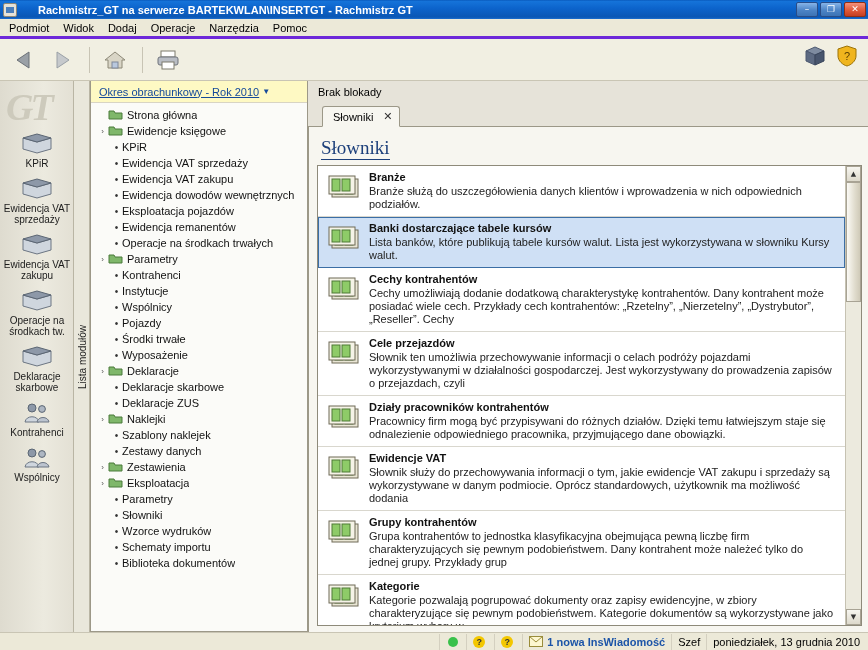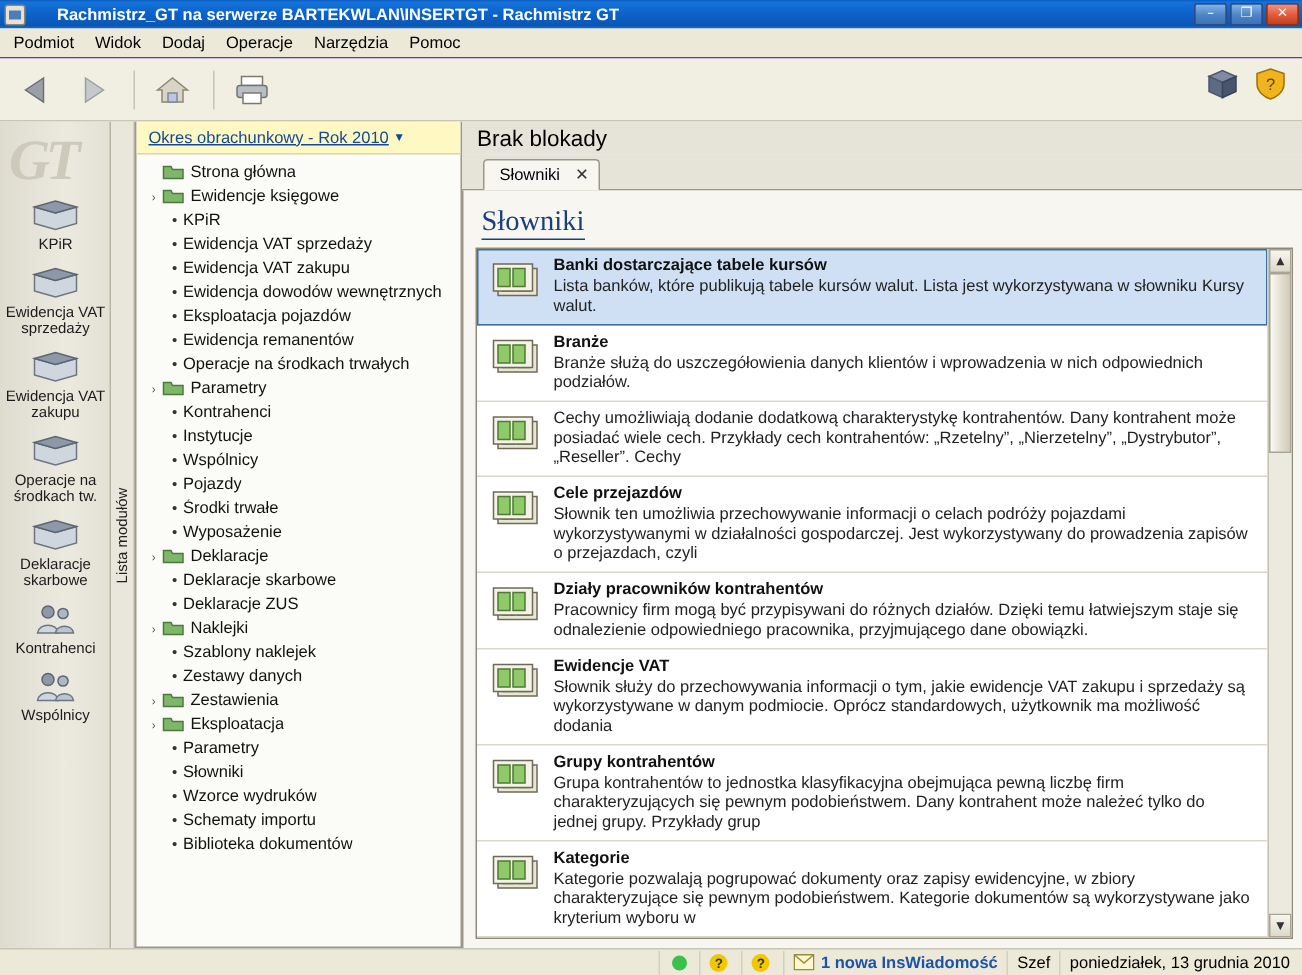--- a/index.html
+++ b/index.html
@@ -68,21 +68,21 @@
     background: linear-gradient(to bottom, #f4917c, #e05a3a 55%, #c33f22);
     border-color: #8f2f16;
     width: 22px;
   }
   .tb-btn span { line-height: 1; font-family: "DejaVu Sans", sans-serif; font-size: 9px;}
 
   
   .menubar {
     height: 20px;
     background: #ece9d8;
-    border-bottom: 1px solid #6d28d9;
+    border-bottom: 3px solid #6d28d9;
     display: flex; align-items: center;
     padding-left: 2px;
     flex: none;
   }
   .menubar .mi {
     padding: 2px 7px;
     font-size: 11px;
     color: #000;
   }
 
@@ -242,21 +242,21 @@
     flex: 1;
     background: #f3f1e8;
     display: flex; flex-direction: column;
     overflow: hidden;
     position: relative;
   }
   .toprow {
     height: 22px;
     display: flex; align-items: center;
     padding-left: 10px;
-    font-size: 15px;
+    font-size: 11px;
     color: #000;
     background: #e6e3d9;
     flex: none;
   }
   .tabstrip {
     height: 24px;
     background: #e6e3d9;
     display: flex; align-items: flex-end;
     padding-left: 14px;
     flex: none;
@@ -689,20 +689,37 @@
         </div>
       </div>
 
       <div class="docpane">
         <div class="pagetitle">
           <span class="und">Słowniki</span>
         </div>
 
         <div class="listwrap">
           <div class="listinner">
+
+            <div class="lrow">
+              <div class="licon">
+                <svg width="36" height="30" viewBox="0 0 36 30">
+                  <rect x="4" y="6" width="26" height="18" fill="#e9e6d5" stroke="#6f6a57"></rect>
+                  <rect x="7" y="9" width="8" height="12" fill="#7fbf5a" stroke="#4e7a36"></rect>
+                  <rect x="17" y="9" width="8" height="12" fill="#7fbf5a" stroke="#4e7a36"></rect>
+                  <rect x="1" y="3" width="26" height="18" fill="#f5f3e7" stroke="#6f6a57"></rect>
+                  <rect x="4" y="6" width="8" height="12" fill="#8ecb68" stroke="#4e7a36"></rect>
+                  <rect x="14" y="6" width="8" height="12" fill="#8ecb68" stroke="#4e7a36"></rect>
+                </svg>
+              </div>
+              <div class="ltext">
+                <div class="ltitle">Branże</div>
+                <div class="ldesc">Branże służą do uszczegółowienia danych klientów i wprowadzenia w nich odpowiednich podziałów.</div>
+              </div>
+            </div>
 
             <div class="lrow sel">
               <div class="licon">
                 <svg width="36" height="30" viewBox="0 0 36 30">
                   <rect x="4" y="6" width="26" height="18" fill="#e9e6d5" stroke="#6f6a57"></rect>
                   <rect x="7" y="9" width="8" height="12" fill="#7fbf5a" stroke="#4e7a36"></rect>
                   <rect x="17" y="9" width="8" height="12" fill="#7fbf5a" stroke="#4e7a36"></rect>
                   <rect x="1" y="3" width="26" height="18" fill="#f5f3e7" stroke="#6f6a57"></rect>
                   <rect x="4" y="6" width="8" height="12" fill="#8ecb68" stroke="#4e7a36"></rect>
                   <rect x="14" y="6" width="8" height="12" fill="#8ecb68" stroke="#4e7a36"></rect>
@@ -719,121 +736,105 @@
                 <svg width="36" height="30" viewBox="0 0 36 30">
                   <rect x="4" y="6" width="26" height="18" fill="#e9e6d5" stroke="#6f6a57"></rect>
                   <rect x="7" y="9" width="8" height="12" fill="#7fbf5a" stroke="#4e7a36"></rect>
                   <rect x="17" y="9" width="8" height="12" fill="#7fbf5a" stroke="#4e7a36"></rect>
                   <rect x="1" y="3" width="26" height="18" fill="#f5f3e7" stroke="#6f6a57"></rect>
                   <rect x="4" y="6" width="8" height="12" fill="#8ecb68" stroke="#4e7a36"></rect>
                   <rect x="14" y="6" width="8" height="12" fill="#8ecb68" stroke="#4e7a36"></rect>
                 </svg>
               </div>
               <div class="ltext">
-                <div class="ltitle">Branże</div>
-                <div class="ldesc">Branże służą do uszczegółowienia danych klientów i wprowadzenia w nich odpowiednich podziałów.</div>
+                <div class="ltitle">Cechy kontrahentów</div>
+                <div class="ldesc">Cechy umożliwiają dodanie dodatkową charakterystykę kontrahentów. Dany kontrahent może posiadać wiele cech. Przykłady cech kontrahentów: „Rzetelny”, „Nierzetelny”, „Dystrybutor”, „Reseller”. Cechy</div>
               </div>
             </div>
 
             <div class="lrow">
               <div class="licon">
                 <svg width="36" height="30" viewBox="0 0 36 30">
                   <rect x="4" y="6" width="26" height="18" fill="#e9e6d5" stroke="#6f6a57"></rect>
                   <rect x="7" y="9" width="8" height="12" fill="#7fbf5a" stroke="#4e7a36"></rect>
                   <rect x="17" y="9" width="8" height="12" fill="#7fbf5a" stroke="#4e7a36"></rect>
                   <rect x="1" y="3" width="26" height="18" fill="#f5f3e7" stroke="#6f6a57"></rect>
                   <rect x="4" y="6" width="8" height="12" fill="#8ecb68" stroke="#4e7a36"></rect>
                   <rect x="14" y="6" width="8" height="12" fill="#8ecb68" stroke="#4e7a36"></rect>
                 </svg>
               </div>
               <div class="ltext">
-                <div class="ldesc">Cechy umożliwiają dodanie dodatkową charakterystykę kontrahentów. Dany kontrahent może posiadać wiele cech. Przykłady cech kontrahentów: „Rzetelny”, „Nierzetelny”, „Dystrybutor”, „Reseller”. Cechy</div>
+                <div class="ltitle">Cele przejazdów</div>
+                <div class="ldesc">Słownik ten umożliwia przechowywanie informacji o celach podróży pojazdami wykorzystywanymi w działalności gospodarczej. Jest wykorzystywany do prowadzenia zapisów o przejazdach, czyli</div>
               </div>
             </div>
 
             <div class="lrow">
               <div class="licon">
                 <svg width="36" height="30" viewBox="0 0 36 30">
                   <rect x="4" y="6" width="26" height="18" fill="#e9e6d5" stroke="#6f6a57"></rect>
                   <rect x="7" y="9" width="8" height="12" fill="#7fbf5a" stroke="#4e7a36"></rect>
                   <rect x="17" y="9" width="8" height="12" fill="#7fbf5a" stroke="#4e7a36"></rect>
                   <rect x="1" y="3" width="26" height="18" fill="#f5f3e7" stroke="#6f6a57"></rect>
                   <rect x="4" y="6" width="8" height="12" fill="#8ecb68" stroke="#4e7a36"></rect>
                   <rect x="14" y="6" width="8" height="12" fill="#8ecb68" stroke="#4e7a36"></rect>
                 </svg>
               </div>
               <div class="ltext">
-                <div class="ltitle">Cele przejazdów</div>
-                <div class="ldesc">Słownik ten umożliwia przechowywanie informacji o celach podróży pojazdami wykorzystywanymi w działalności gospodarczej. Jest wykorzystywany do prowadzenia zapisów o przejazdach, czyli</div>
+                <div class="ltitle">Działy pracowników kontrahentów</div>
+                <div class="ldesc">Pracownicy firm mogą być przypisywani do różnych działów. Dzięki temu łatwiejszym staje się odnalezienie odpowiedniego pracownika, przyjmującego dane obowiązki.</div>
               </div>
             </div>
 
             <div class="lrow">
               <div class="licon">
                 <svg width="36" height="30" viewBox="0 0 36 30">
                   <rect x="4" y="6" width="26" height="18" fill="#e9e6d5" stroke="#6f6a57"></rect>
                   <rect x="7" y="9" width="8" height="12" fill="#7fbf5a" stroke="#4e7a36"></rect>
                   <rect x="17" y="9" width="8" height="12" fill="#7fbf5a" stroke="#4e7a36"></rect>
                   <rect x="1" y="3" width="26" height="18" fill="#f5f3e7" stroke="#6f6a57"></rect>
                   <rect x="4" y="6" width="8" height="12" fill="#8ecb68" stroke="#4e7a36"></rect>
                   <rect x="14" y="6" width="8" height="12" fill="#8ecb68" stroke="#4e7a36"></rect>
                 </svg>
               </div>
               <div class="ltext">
-                <div class="ltitle">Działy pracowników kontrahentów</div>
-                <div class="ldesc">Pracownicy firm mogą być przypisywani do różnych działów. Dzięki temu łatwiejszym staje się odnalezienie odpowiedniego pracownika, przyjmującego dane obowiązki.</div>
+                <div class="ltitle">Ewidencje VAT</div>
+                <div class="ldesc">Słownik służy do przechowywania informacji o tym, jakie ewidencje VAT zakupu i sprzedaży są wykorzystywane w danym podmiocie. Oprócz standardowych, użytkownik ma możliwość dodania</div>
               </div>
             </div>
 
             <div class="lrow">
               <div class="licon">
                 <svg width="36" height="30" viewBox="0 0 36 30">
                   <rect x="4" y="6" width="26" height="18" fill="#e9e6d5" stroke="#6f6a57"></rect>
                   <rect x="7" y="9" width="8" height="12" fill="#7fbf5a" stroke="#4e7a36"></rect>
                   <rect x="17" y="9" width="8" height="12" fill="#7fbf5a" stroke="#4e7a36"></rect>
                   <rect x="1" y="3" width="26" height="18" fill="#f5f3e7" stroke="#6f6a57"></rect>
                   <rect x="4" y="6" width="8" height="12" fill="#8ecb68" stroke="#4e7a36"></rect>
                   <rect x="14" y="6" width="8" height="12" fill="#8ecb68" stroke="#4e7a36"></rect>
                 </svg>
               </div>
               <div class="ltext">
-                <div class="ltitle">Ewidencje VAT</div>
-                <div class="ldesc">Słownik służy do przechowywania informacji o tym, jakie ewidencje VAT zakupu i sprzedaży są wykorzystywane w danym podmiocie. Oprócz standardowych, użytkownik ma możliwość dodania</div>
+                <div class="ltitle">Grupy kontrahentów</div>
+                <div class="ldesc">Grupa kontrahentów to jednostka klasyfikacyjna obejmująca pewną liczbę firm charakteryzujących się pewnym podobieństwem. Dany kontrahent może należeć tylko do jednej grupy. Przykłady grup</div>
               </div>
             </div>
 
             <div class="lrow">
               <div class="licon">
                 <svg width="36" height="30" viewBox="0 0 36 30">
                   <rect x="4" y="6" width="26" height="18" fill="#e9e6d5" stroke="#6f6a57"></rect>
                   <rect x="7" y="9" width="8" height="12" fill="#7fbf5a" stroke="#4e7a36"></rect>
                   <rect x="17" y="9" width="8" height="12" fill="#7fbf5a" stroke="#4e7a36"></rect>
                   <rect x="1" y="3" width="26" height="18" fill="#f5f3e7" stroke="#6f6a57"></rect>
                   <rect x="4" y="6" width="8" height="12" fill="#8ecb68" stroke="#4e7a36"></rect>
                   <rect x="14" y="6" width="8" height="12" fill="#8ecb68" stroke="#4e7a36"></rect>
                 </svg>
               </div>
               <div class="ltext">
-                <div class="ltitle">Grupy kontrahentów</div>
-                <div class="ldesc">Grupa kontrahentów to jednostka klasyfikacyjna obejmująca pewną liczbę firm charakteryzujących się pewnym podobieństwem. Dany kontrahent może należeć tylko do jednej grupy. Przykłady grup</div>
-              </div>
-            </div>
-
-            <div class="lrow">
-              <div class="licon">
-                <svg width="36" height="30" viewBox="0 0 36 30">
-                  <rect x="4" y="6" width="26" height="18" fill="#e9e6d5" stroke="#6f6a57"></rect>
-                  <rect x="7" y="9" width="8" height="12" fill="#7fbf5a" stroke="#4e7a36"></rect>
-                  <rect x="17" y="9" width="8" height="12" fill="#7fbf5a" stroke="#4e7a36"></rect>
-                  <rect x="1" y="3" width="26" height="18" fill="#f5f3e7" stroke="#6f6a57"></rect>
-                  <rect x="4" y="6" width="8" height="12" fill="#8ecb68" stroke="#4e7a36"></rect>
-                  <rect x="14" y="6" width="8" height="12" fill="#8ecb68" stroke="#4e7a36"></rect>
-                </svg>
-              </div>
-              <div class="ltext">
                 <div class="ltitle">Kategorie</div>
                 <div class="ldesc">Kategorie pozwalają pogrupować dokumenty oraz zapisy ewidencyjne, w zbiory charakteryzujące się pewnym podobieństwem. Kategorie dokumentów są wykorzystywane jako kryterium wyboru w</div>
               </div>
             </div>
 
           </div>
 
           <div class="vscroll">
             <div class="vs-btn">▲</div>
             <div class="vs-track">

